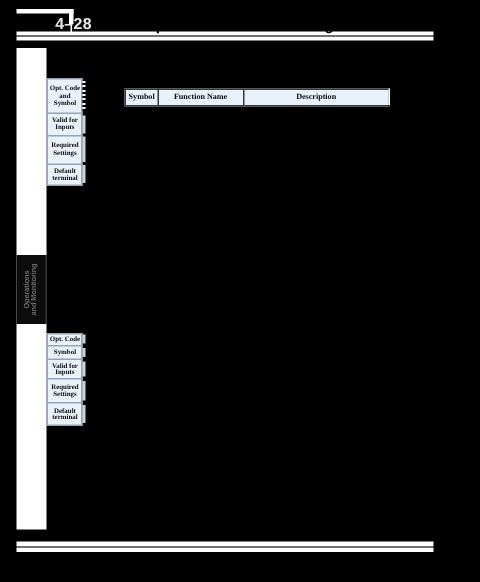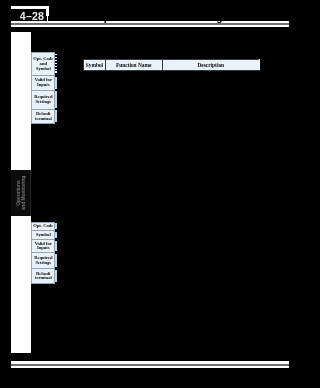--- a/index.html
+++ b/index.html
@@ -3,21 +3,21 @@
 <meta charset="utf-8">
 <style>
   html,body{margin:0;padding:0;background:#000;width:300px;height:388px;overflow:hidden;
     font-family:"Liberation Serif",serif;}
   .page{position:absolute;left:0;top:0;width:300px;height:388px;background:#000;}
 
   
   .hdr-top{position:absolute;left:11px;top:6px;width:38px;height:2.6px;background:#fff;}
   .hdr-right{position:absolute;left:46.4px;top:6px;width:2.6px;height:10px;background:#fff;}
   .hdr-right2{position:absolute;left:46.6px;top:15px;width:1.7px;height:7px;background:#fff;}
-  .pagenum{position:absolute;left:17px;top:10.6px;width:30px;height:11px;color:#e8e8e8;
+  .pagenum{position:absolute;left:34px;top:10.6px;width:30px;height:11px;color:#e8e8e8;
     font-family:"Liberation Sans",sans-serif;font-size:10.6px;font-weight:bold;text-align:center;line-height:11px;letter-spacing:0.2px;}
   
   .hdr-title{position:absolute;left:52px;top:12.4px;width:230px;height:11px;color:#000;
     font-family:"Liberation Sans",sans-serif;font-size:10.2px;font-weight:bold;line-height:11px;
     white-space:nowrap;overflow:hidden;letter-spacing:-0.15px;margin-left:44px;}
 
   
   .rule-top{position:absolute;left:11px;top:20.8px;width:278px;height:6.3px;
     background:linear-gradient(#fff 0 2.3px, #707070 2.3px 3.9px, #fff 3.9px 6.3px);}
   .rule-bot{position:absolute;left:11px;top:360.8px;width:278px;height:7.2px;

